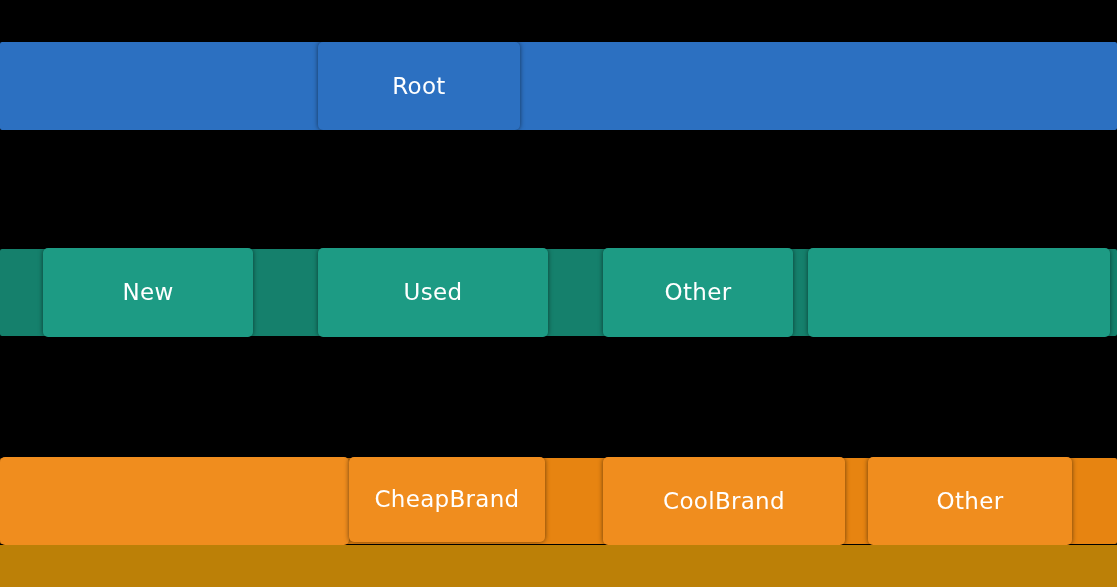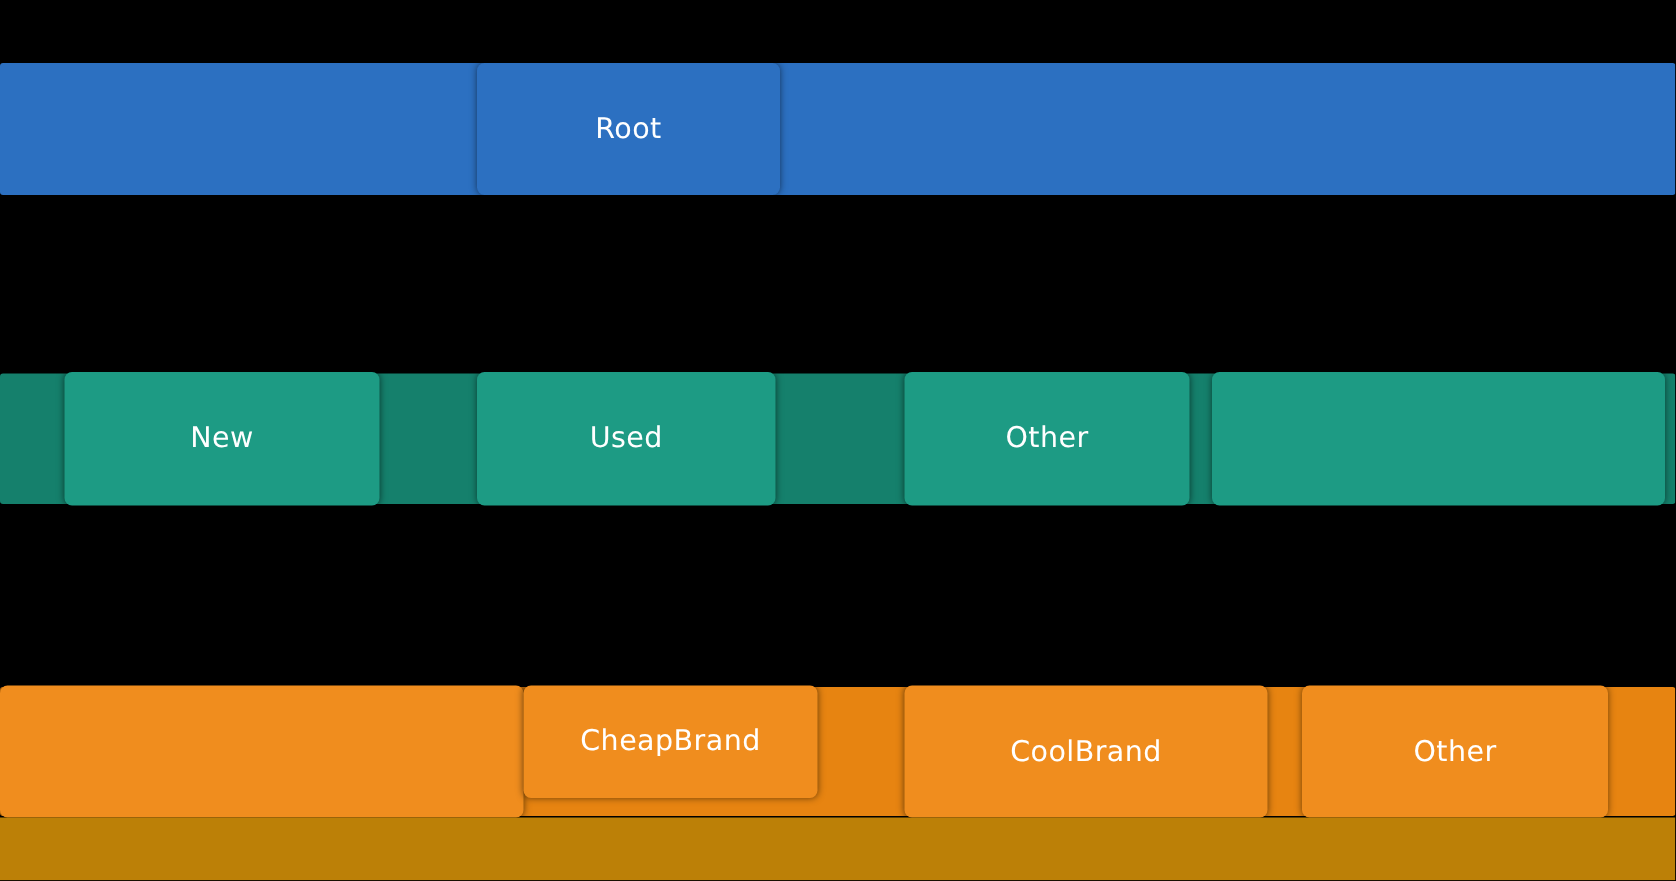--- a/index.html
+++ b/index.html
@@ -22,55 +22,55 @@
   .icicle-node {
     position: absolute;
     display: flex;
     align-items: center;
     justify-content: center;
     border-radius: 5px;
     box-shadow: 0 0 5px rgba(0,0,0,0.55);
   }
   .icicle-node .node-label {
     color: #ffffff;
-    font-size: 19px;
+    font-size: 23px;
     line-height: 1;
     white-space: nowrap;
     letter-spacing: 0.3px;
   }
   .bottom-strip {
     position: absolute;
   }
 </style>
 </head>
 <body>
 
 <div class="stage" style="background: rgb(0, 0, 0);">
     <div class="icicle-bar" style="left: 0px; width: 1117px; top: 42px; height: 88px; background: rgb(44, 112, 193);"></div>
     <div class="icicle-node" style="left: 318px; width: 202px; top: 42px; height: 88px; background: rgb(44, 112, 193);">
       <span class="node-label">Root</span>
     </div>
     <div class="icicle-bar" style="left: 0px; width: 1117px; top: 249px; height: 87px; background: rgb(21, 128, 108);"></div>
     <div class="icicle-node" style="left: 43px; width: 210px; top: 248px; height: 89px; background: rgb(29, 155, 132);">
       <span class="node-label">New</span>
     </div>
-    <div class="icicle-node" style="left: 318px; width: 199px; top: 248px; height: 89px; background: rgb(29, 155, 132);">
+    <div class="icicle-node" style="left: 318px; width: 230px; top: 248px; height: 89px; background: rgb(29, 155, 132);">
       <span class="node-label">Used</span>
     </div>
     <div class="icicle-node" style="left: 603px; width: 190px; top: 248px; height: 89px; background: rgb(29, 155, 132);">
       <span class="node-label">Other</span>
     </div>
     <div class="icicle-node" style="left: 808px; width: 302px; top: 248px; height: 89px; background: rgb(29, 155, 132);">
       <span class="node-label"></span>
     </div>
     <div class="icicle-bar" style="left: 0px; width: 1117px; top: 458px; height: 86px; background: rgb(231, 132, 17);"></div>
     <div class="icicle-node" style="left: 0px; width: 349px; top: 457px; height: 88px; background: rgb(240, 141, 30);">
       <span class="node-label"></span>
     </div>
-    <div class="icicle-node" style="left: 349px; width: 196px; top: 457px; height: 75px; background: rgb(240, 141, 30);">
+    <div class="icicle-node" style="left: 349px; width: 196px; top: 457px; height: 85px; background: rgb(240, 141, 30);">
       <span class="node-label">CheapBrand</span>
     </div>
     <div class="icicle-node" style="left: 603px; width: 242px; top: 457px; height: 88px; background: rgb(240, 141, 30);">
       <span class="node-label">CoolBrand</span>
     </div>
     <div class="icicle-node" style="left: 868px; width: 204px; top: 457px; height: 88px; background: rgb(240, 141, 30);">
       <span class="node-label">Other</span>
     </div>
     <div class="bottom-strip" style="left: 0px; width: 1117px; top: 545px; height: 42px; background: rgb(188, 128, 7);"></div>
   </div>

